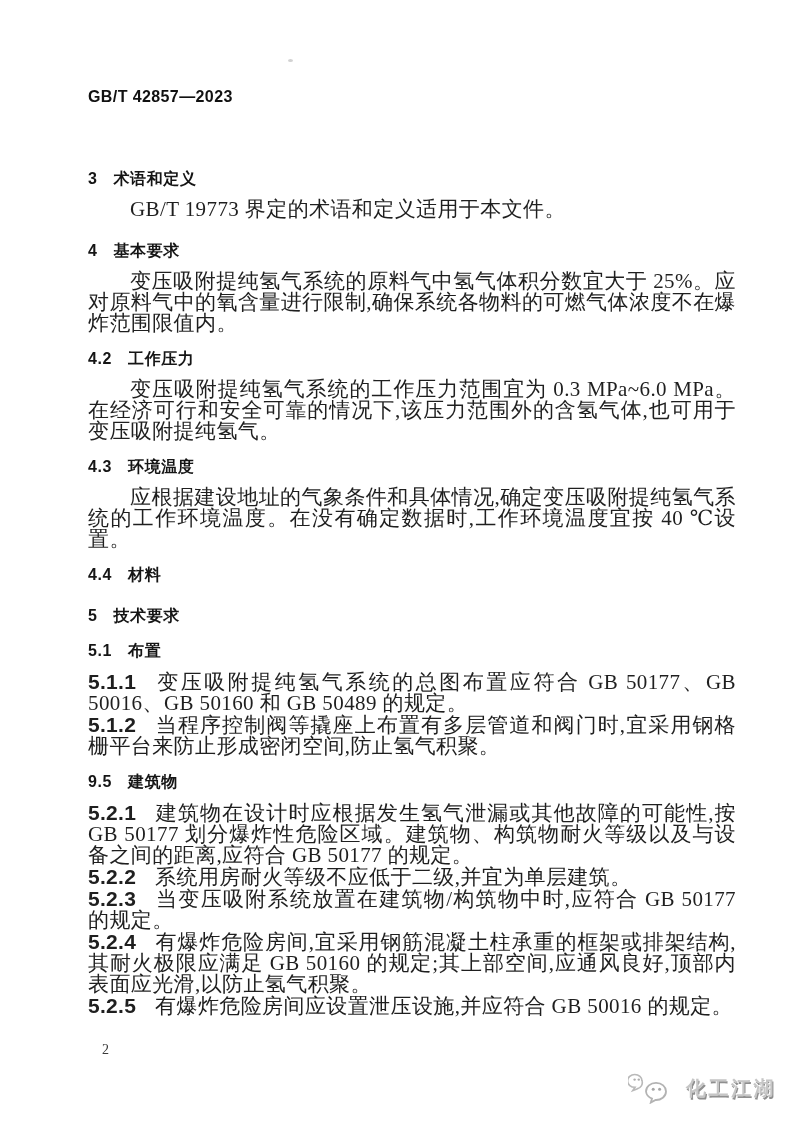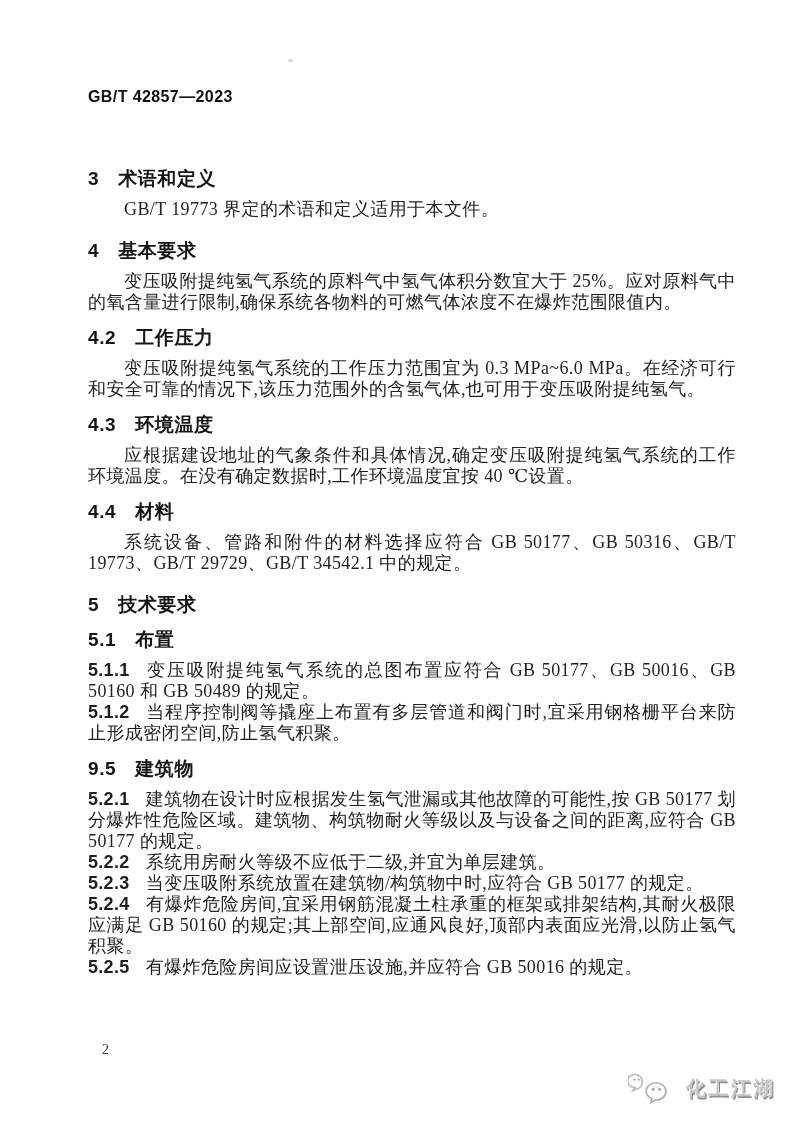--- a/index.html
+++ b/index.html
@@ -33,31 +33,31 @@
   }
   main.document-body {
     position: absolute;
     top: 148px;
     left: 88px;
     width: 648px;
   }
   .heading {
     font-family: "Liberation Sans", "DejaVu Sans", sans-serif;
     font-weight: bold;
-    font-size: 19px;
+    font-size: 16px;
     line-height: 21px;
     margin: 0 0 10px 0;
     color: #151515;
     letter-spacing: 0.6px;
   }
   .heading.lvl1 { margin-top: 20px; }
   .heading.lvl2 { margin-top: 14px; }
   .h-num { margin-right: 1.0em; }
   .para, .clause {
-    font-size: 18px;
+    font-size: 21px;
     line-height: 21px;
     margin: 0;
     text-align: justify;
     letter-spacing: 0.4px;
     color: #1f1f1f;
   }
   .para { text-indent: 2em; }
   .clause-num {
     font-family: "Liberation Sans", "DejaVu Sans", sans-serif;
     font-weight: bold;
@@ -102,21 +102,20 @@
 
   <h2 class="heading lvl1"><span class="h-num">3</span><span class="h-title">术语和定义</span></h2>
       <p class="para">GB/T 19773 界定的术语和定义适用于本文件。</p>
       <h2 class="heading lvl1"><span class="h-num">4</span><span class="h-title">基本要求</span></h2>
       <p class="para">变压吸附提纯氢气系统的原料气中氢气体积分数宜大于 25%。应对原料气中的氧含量进行限制,确保系统各物料的可燃气体浓度不在爆炸范围限值内。</p>
       <h2 class="heading lvl2"><span class="h-num">4.2</span><span class="h-title">工作压力</span></h2>
       <p class="para">变压吸附提纯氢气系统的工作压力范围宜为 0.3 MPa~6.0 MPa。在经济可行和安全可靠的情况下,该压力范围外的含氢气体,也可用于变压吸附提纯氢气。</p>
       <h2 class="heading lvl2"><span class="h-num">4.3</span><span class="h-title">环境温度</span></h2>
       <p class="para">应根据建设地址的气象条件和具体情况,确定变压吸附提纯氢气系统的工作环境温度。在没有确定数据时,工作环境温度宜按 40 ℃设置。</p>
       <h2 class="heading lvl2"><span class="h-num">4.4</span><span class="h-title">材料</span></h2>
-      <p class="para">系统设备、管路和附件的材料选择应符合 GB 50177、GB 50316、GB/T 19773、GB/T 29729、GB/T 34542.1 中的规定。</p>
       <h2 class="heading lvl1"><span class="h-num">5</span><span class="h-title">技术要求</span></h2>
       <h2 class="heading lvl2"><span class="h-num">5.1</span><span class="h-title">布置</span></h2>
       <p class="clause"><span class="clause-num">5.1.1</span>变压吸附提纯氢气系统的总图布置应符合 GB 50177、GB 50016、GB 50160 和 GB 50489 的规定。</p>
       <p class="clause"><span class="clause-num">5.1.2</span>当程序控制阀等撬座上布置有多层管道和阀门时,宜采用钢格栅平台来防止形成密闭空间,防止氢气积聚。</p>
       <h2 class="heading lvl2"><span class="h-num">9.5</span><span class="h-title">建筑物</span></h2>
       <p class="clause"><span class="clause-num">5.2.1</span>建筑物在设计时应根据发生氢气泄漏或其他故障的可能性,按 GB 50177 划分爆炸性危险区域。建筑物、构筑物耐火等级以及与设备之间的距离,应符合 GB 50177 的规定。</p>
       <p class="clause"><span class="clause-num">5.2.2</span>系统用房耐火等级不应低于二级,并宜为单层建筑。</p>
       <p class="clause"><span class="clause-num">5.2.3</span>当变压吸附系统放置在建筑物/构筑物中时,应符合 GB 50177 的规定。</p>
       <p class="clause"><span class="clause-num">5.2.4</span>有爆炸危险房间,宜采用钢筋混凝土柱承重的框架或排架结构,其耐火极限应满足 GB 50160 的规定;其上部空间,应通风良好,顶部内表面应光滑,以防止氢气积聚。</p>
       <p class="clause"><span class="clause-num">5.2.5</span>有爆炸危险房间应设置泄压设施,并应符合 GB 50016 的规定。</p>

